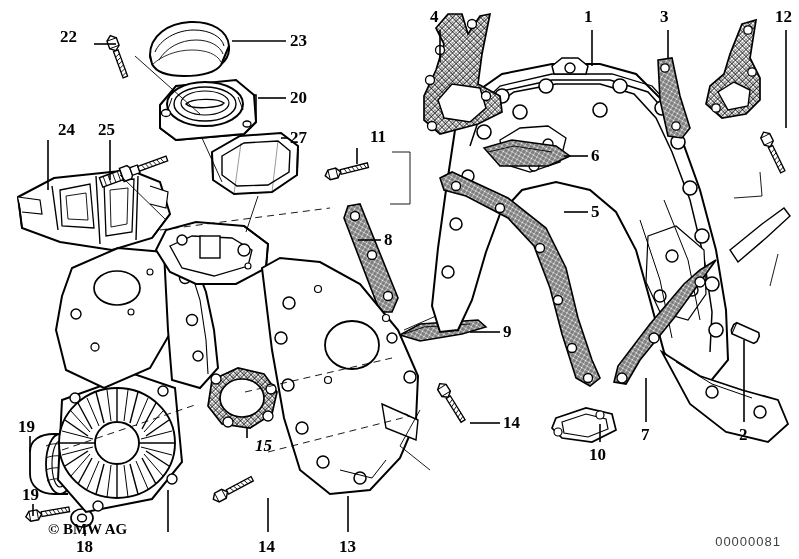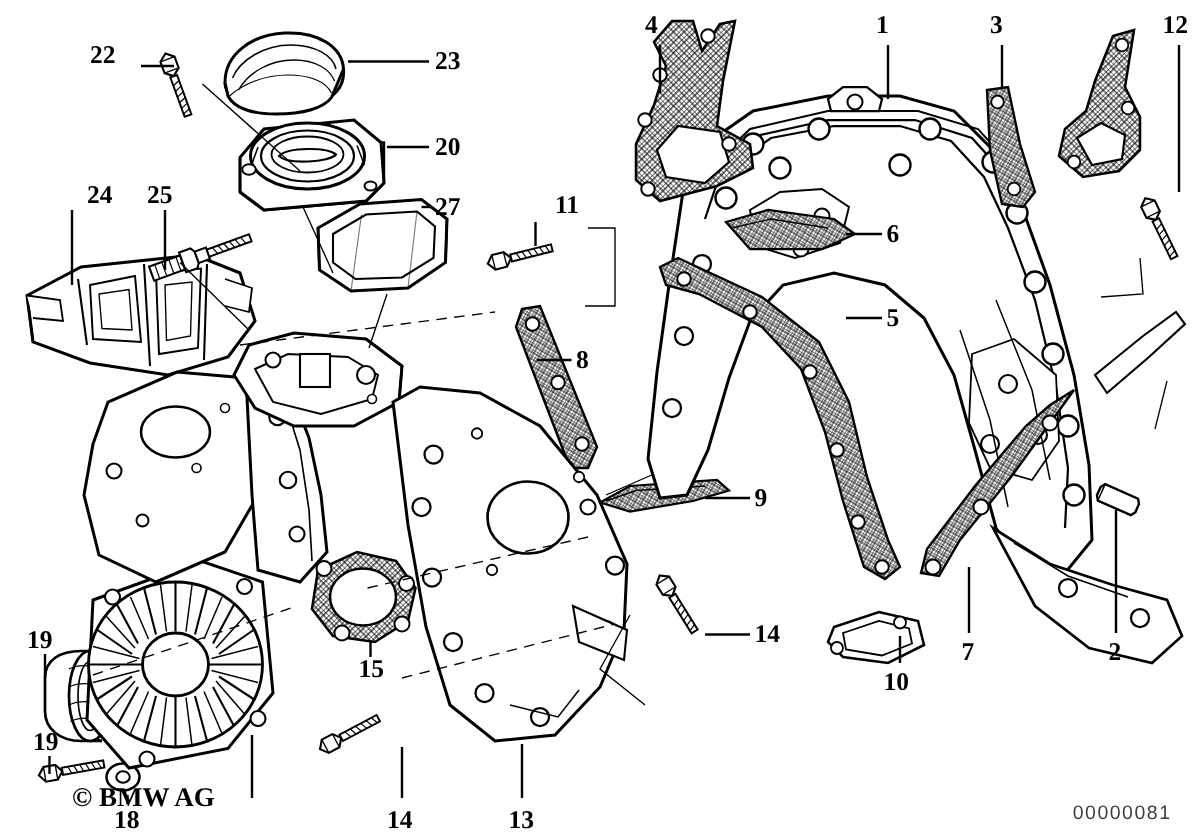--- a/index.html
+++ b/index.html
@@ -26,21 +26,21 @@
     font-family:"Liberation Sans", sans-serif;
     font-size:13px;
     letter-spacing:1px;
     color:#404040;
   }
   .copyright{
     position:absolute;
     left:48px;top:521px;
     font-family:"Liberation Serif", serif;
     font-weight:bold;
-    font-size:18px;
+    font-size:15px;
     color:#000;
     white-space:nowrap;
   }
 </style>
 </head>
 <body>
 
 <div id="sheet">
 
   <svg id="diagram" viewBox="0 0 799 559" xmlns="http://www.w3.org/2000/svg">
@@ -464,20 +464,20 @@
   <div class="callout" style="left:775px;top:8px;">12</div>
   <div class="callout" style="left:591px;top:147px;">6</div>
   <div class="callout" style="left:591px;top:203px;">5</div>
   <div class="callout" style="left:589px;top:446px;">10</div>
   <div class="callout" style="left:641px;top:426px;">7</div>
   <div class="callout" style="left:739px;top:426px;">2</div>
   <div class="callout" style="left:18px;top:418px;">19</div>
   <div class="callout" style="left:22px;top:486px;">19</div>
   <div class="callout" style="left:76px;top:538px;">18</div>
   <div class="callout" style="left:159px;top:538px;margin-top:40px;">16</div>
-  <div class="callout" style="left:239px;top:437px;">15</div>
+  <div class="callout" style="left:255px;top:437px;font-style:italic;">15</div>
   <div class="callout" style="left:258px;top:538px;">14</div>
   <div class="callout" style="left:339px;top:538px;">13</div>
 
   <div class="copyright">© BMW AG</div>
   <div class="partid">00000081</div>
 
 </div>
 
 </body></html>

